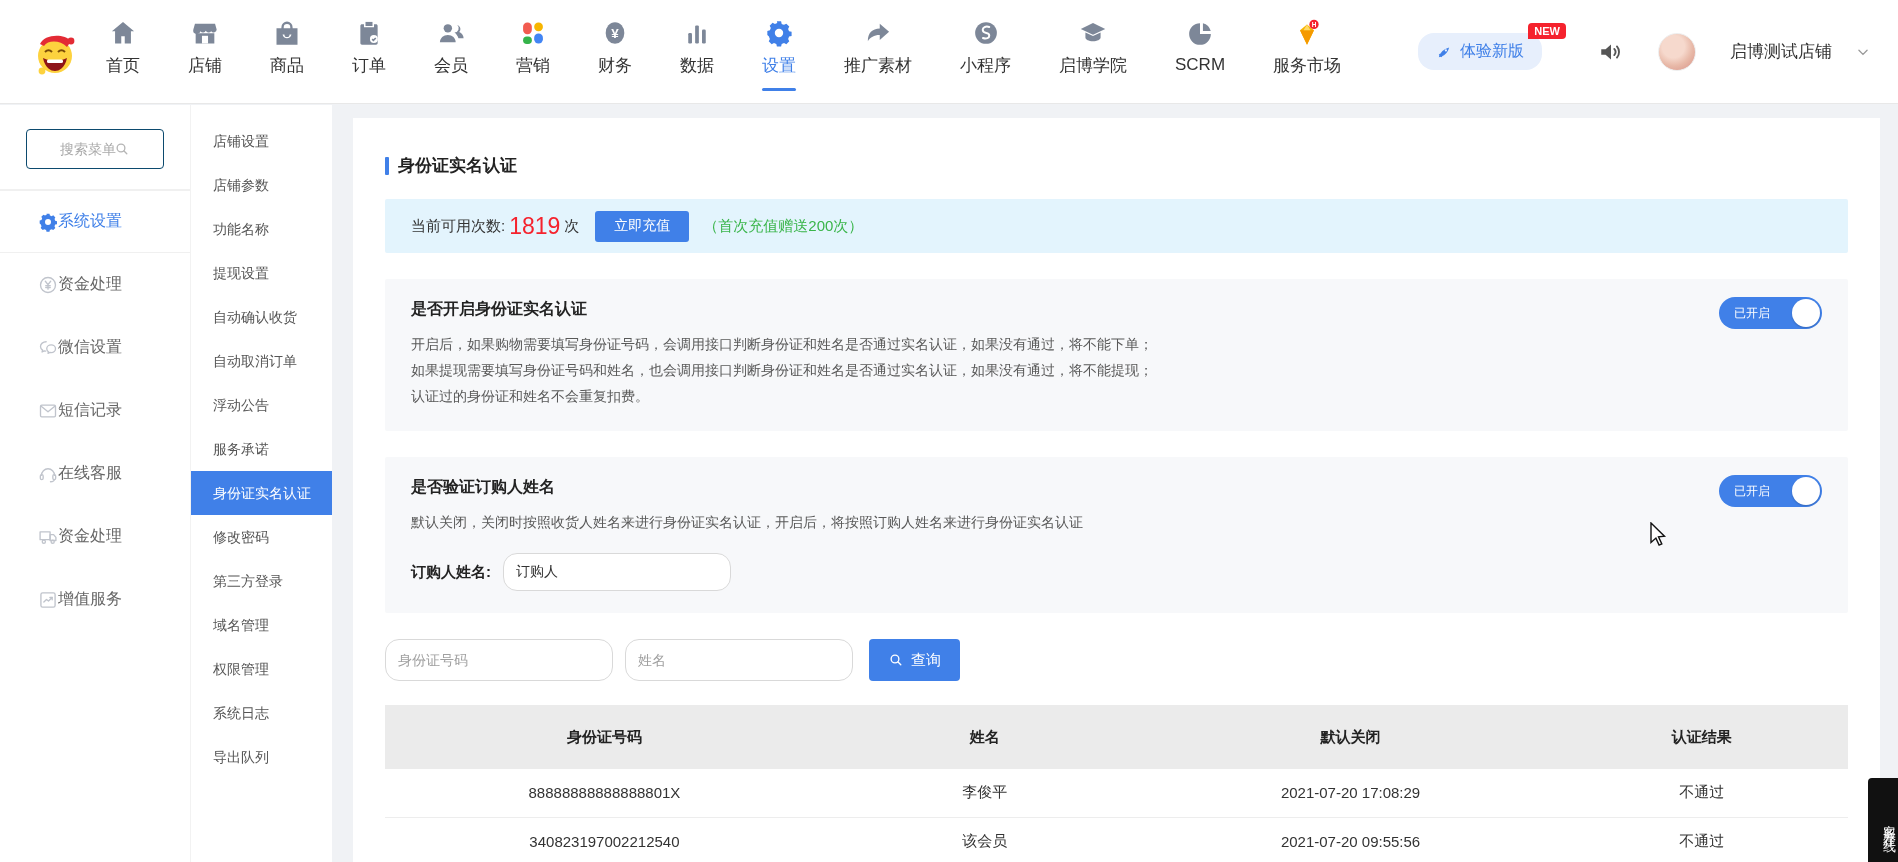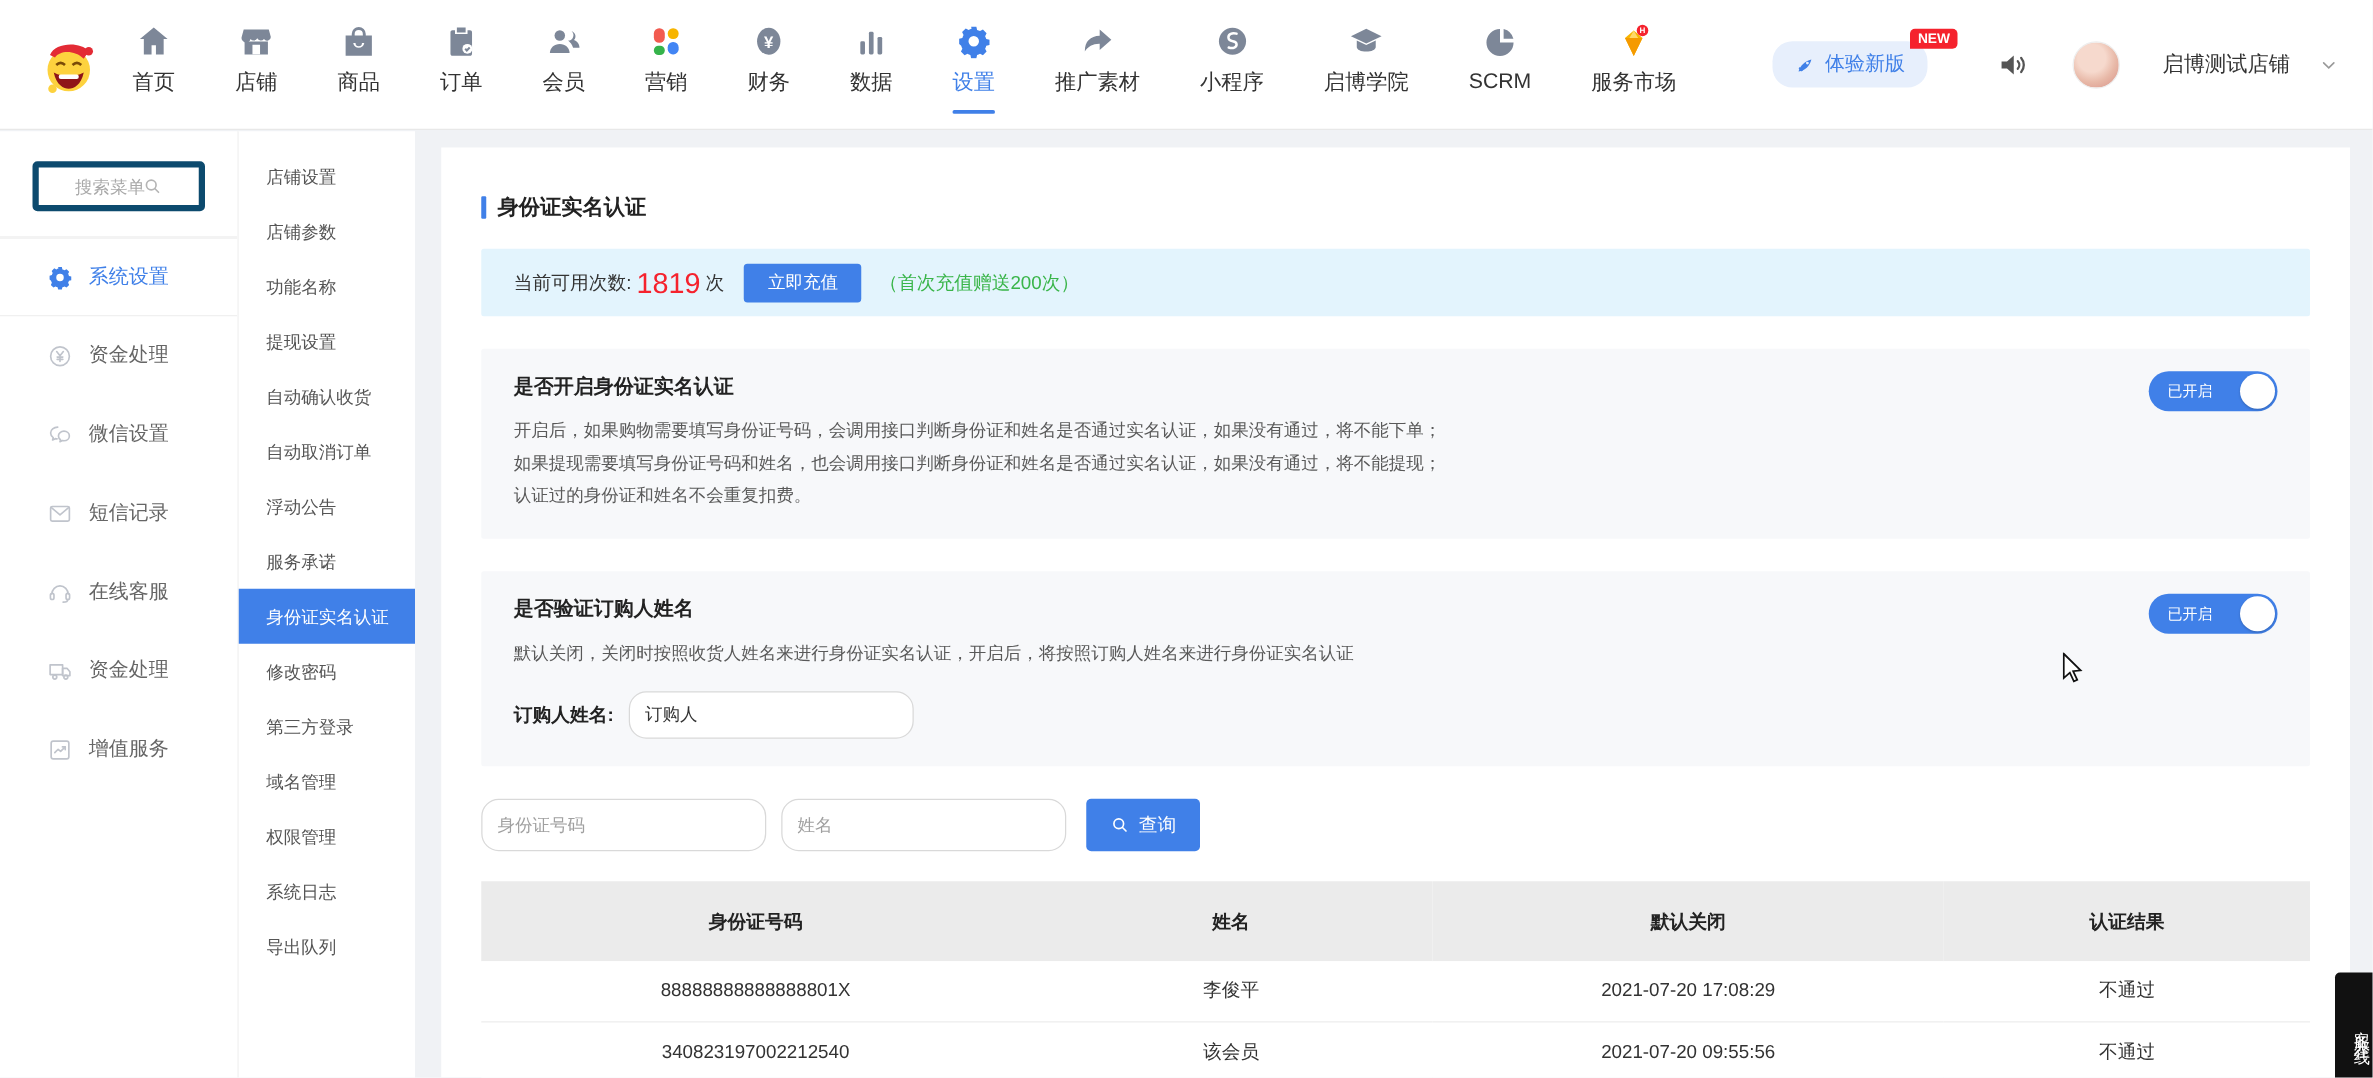--- a/index.html
+++ b/index.html
@@ -31,26 +31,26 @@
     background:radial-gradient(circle at 40% 35%, #f6d9cd 0 35%, #e8b9a8 60%, #d78f85 100%);
     border:1px solid #eee; }
   .store { display:flex; align-items:center; gap:24px; cursor:pointer; }
   .store .nm { font-size:17px; color:#333; margin-left:10px;}
   .chev { color:#999; }
 
   
   .sidebar1 { position:absolute; left:0; top:105px; width:190px; height:757px; background:#fff; }
   .sb-search { padding:24px 26px 20px; border-bottom:1px solid #f0f0f0;}
   .sb-search .box { position:relative; }
-  .sb-search input { width:100%; height:40px; border:5px solid #0c4a6e; border-radius:4px;
+  .sb-search input { width:100%; height:40px; border:1px solid #0c4a6e; border-radius:4px;
     text-align:center; font-size:14px; color:#666; padding-right:14px; outline:none;
     font-family:inherit; background:#fff;}
   .sb-search input::placeholder { color:#a9a9a9; }
   .sb-search .mag { position:absolute; right:34px; top:12px; color:#b5b5b5; pointer-events:none;}
-  .sb1-item { display:flex; align-items:center; gap:13px; height:63px; padding-left:38px;
+  .sb1-item { display:flex; align-items:center; gap:0; height:63px; padding-left:38px;
     color:#666; font-size:16px; cursor:pointer; }
   .sb1-item .ic { color:#c0c4cc; }
   .sb1-item.active { color:#4080e8; border-top:1px solid #f0f0f0; border-bottom:1px solid #f0f0f0; }
   .sb1-item.active .ic { color:#4080e8; }
 
   
   .sidebar2 { position:absolute; left:190px; top:105px; width:142px; height:757px; background:#fff;
     border-left:1px solid #f2f2f2; padding-top:14px;}
   .sb2-item { height:44px; line-height:44px; padding-left:22px; font-size:14px; color:#555;
     cursor:pointer; white-space:nowrap;}

